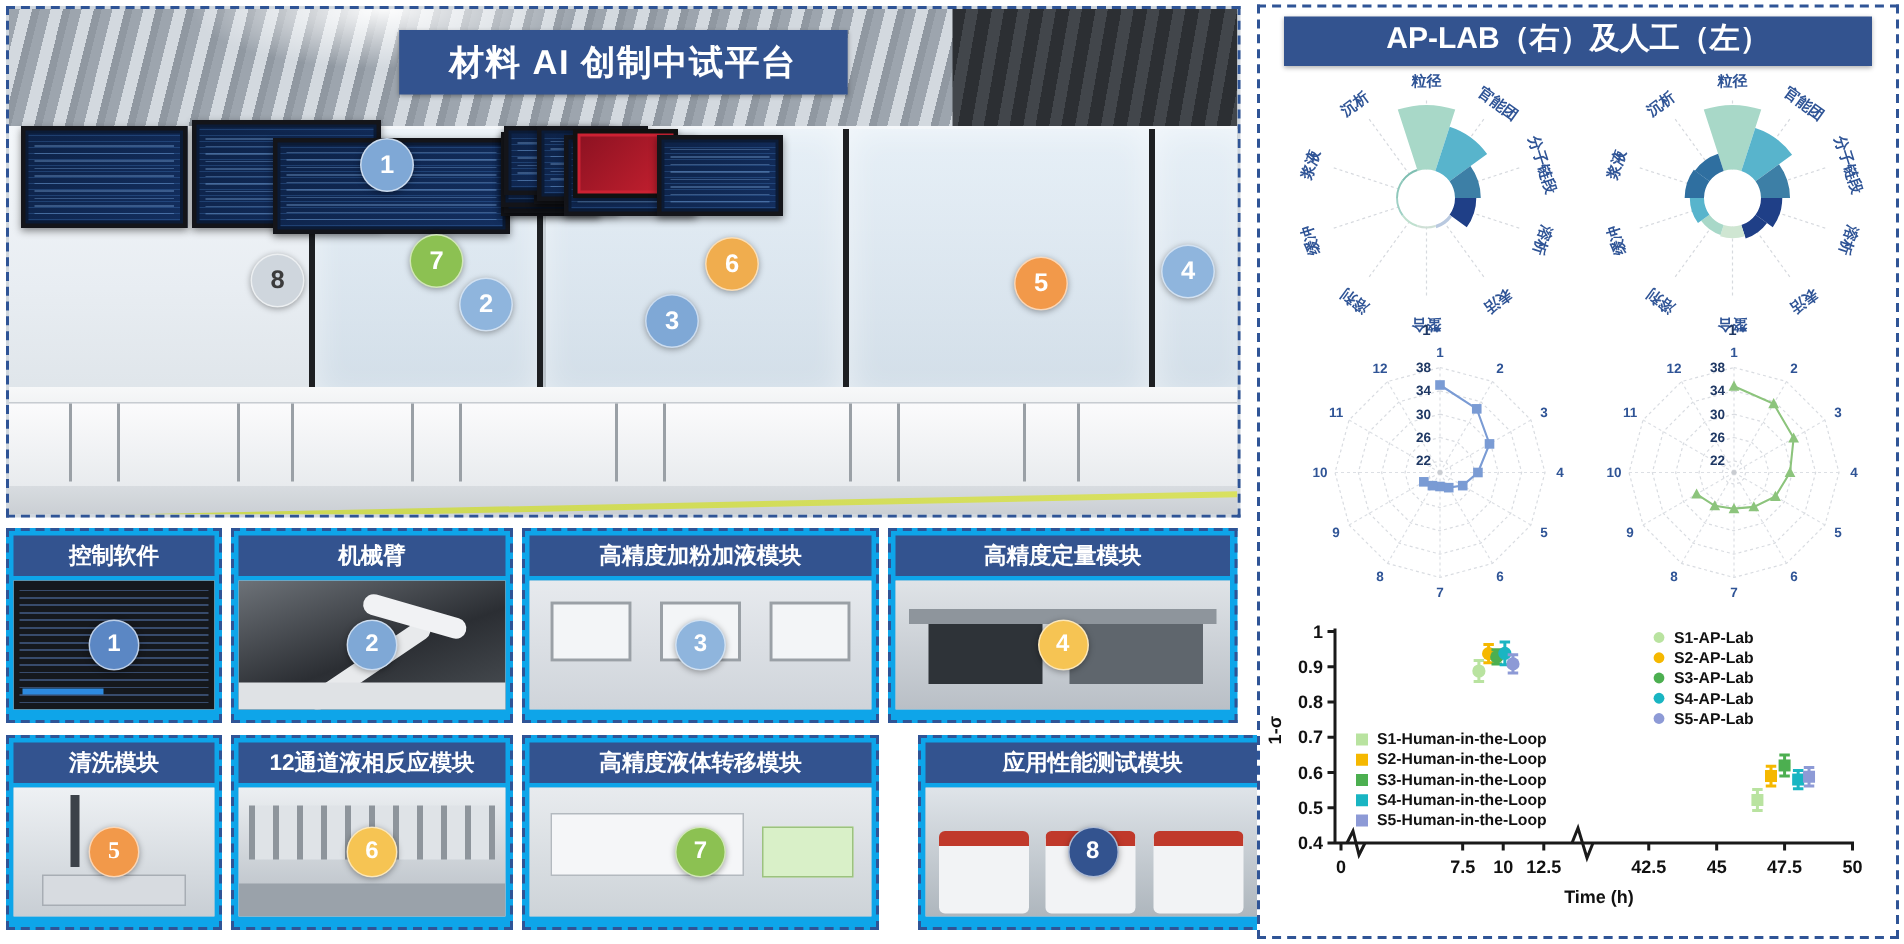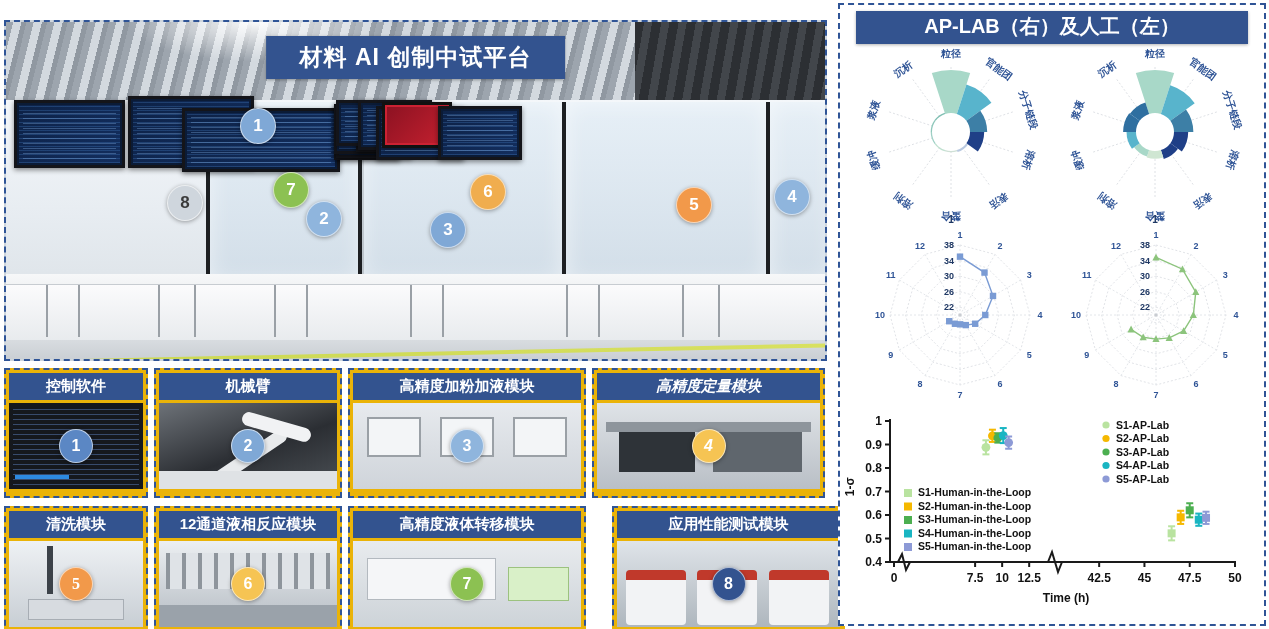--- a/index.html
+++ b/index.html
@@ -1,20 +1,20 @@
 <!DOCTYPE html>
 <html><head>
 <meta charset="utf-8">
 <style>
   html,body{margin:0;padding:0;background:#fff;}
   body{font-family:"Liberation Sans","DejaVu Sans",sans-serif;}
   .poster{position:relative;width:1269px;height:629px;background:#ffffff;overflow:hidden;}
 
   
-  .left-col{position:absolute;left:0;top:0;width:833px;height:448px;margin-top:16px;}
+  .left-col{position:absolute;left:0;top:0;width:833px;height:448px;}
   .hero{position:absolute;left:4px;top:4px;width:823px;height:341px;
         border:2px dashed #2f5496;box-sizing:border-box;overflow:hidden;background:#cfd6dd;}
   .hero-photo{position:absolute;inset:0;
     background:
       
       linear-gradient(178deg,#e9ecef 0,#dfe3e8 100%);
     overflow:hidden;}
   .ceiling{position:absolute;left:0;top:0;width:100%;height:90px;
     background:repeating-linear-gradient(104deg,#9aa2ab 0 7px,#cfd5db 7px 15px,#8d959e 15px 20px);
     filter:brightness(1.02);}
@@ -48,21 +48,21 @@
   .hero-title{position:absolute;left:50%;top:14px;transform:translateX(-50%);
     background:#33538f;color:#fff;font-weight:bold;font-size:23px;letter-spacing:1px;
     padding:6px 34px;white-space:nowrap;box-shadow:0 1px 3px rgba(0,0,0,.35);}
   .marker{position:absolute;width:34px;height:34px;border-radius:50%;
     display:flex;align-items:center;justify-content:center;
     color:#fff;font-weight:bold;font-size:17px;
     box-shadow:0 1px 4px rgba(0,0,0,.35);border:1px solid rgba(255,255,255,.6);}
 
   
   .cards{position:absolute;left:4px;top:352px;width:823px;height:273px;}
-  .card{position:absolute;border:2px dashed #2f5496;box-sizing:border-box;background:#eab308;padding:3px;}
+  .card{position:absolute;border:2px dashed #2f5496;box-sizing:border-box;background:#0ea5e9;padding:3px;}
   .card-title{background:#33538f;color:#fff;font-weight:bold;font-size:15px;
     text-align:center;padding:4px 2px;white-space:nowrap;overflow:hidden;}
   .card-photo{position:relative;margin-top:3px;height:86px;overflow:hidden;
     background:#cfd4d9;}
   .cnum{position:absolute;left:50%;top:50%;transform:translate(-50%,-50%);
     width:32px;height:32px;border-radius:50%;display:flex;align-items:center;justify-content:center;
     color:#fff;font-weight:bold;font-size:16px;box-shadow:0 1px 4px rgba(0,0,0,.35);
     border:1px solid rgba(255,255,255,.6);}
 
   
@@ -212,21 +212,21 @@
         <div class="card" style="left: 344px; top: 0px; width: 238px; height: 130px;">
           <div class="card-title">高精度加粉加液模块</div>
           <div class="card-photo">
             <div style="position:absolute;inset:0;background:linear-gradient(180deg,#e7eaee,#cfd4da)"></div>
             <div style="position:absolute;left:6%;top:16%;width:22%;height:42%;background:#f3f5f7;border:2px solid #9aa0a6"></div>
             <div style="position:absolute;left:38%;top:16%;width:22%;height:42%;background:#f3f5f7;border:2px solid #9aa0a6"></div>
             <div style="position:absolute;left:70%;top:16%;width:22%;height:42%;background:#f3f5f7;border:2px solid #9aa0a6"></div>
             <div class="cnum" style="background:#8fb5dd">3</div>
           </div>
         </div>
-        <div class="card" style="left: 588px; top: 0px; width: 233px; height: 130px; font-style: italic;">
+        <div class="card" style="left: 588px; top: 0px; width: 233px; height: 130px;">
           <div class="card-title">高精度定量模块</div>
           <div class="card-photo">
             <div style="position:absolute;inset:0;background:linear-gradient(180deg,#dfe3e7,#b9bfc6)"></div>
             <div style="position:absolute;left:4%;top:22%;width:92%;height:10px;background:#8e959c"></div>
             <div style="position:absolute;left:10%;top:34%;width:34%;height:46%;background:#2e3338"></div>
             <div style="position:absolute;left:52%;top:34%;width:40%;height:46%;background:#5f666d"></div>
             <div class="cnum" style="background:#f6c453">4</div>
           </div>
         </div>
         <div class="card" style="left: 0px; top: 138px; width: 144px; height: 130px; font-family: Liberation Serif, serif;">

